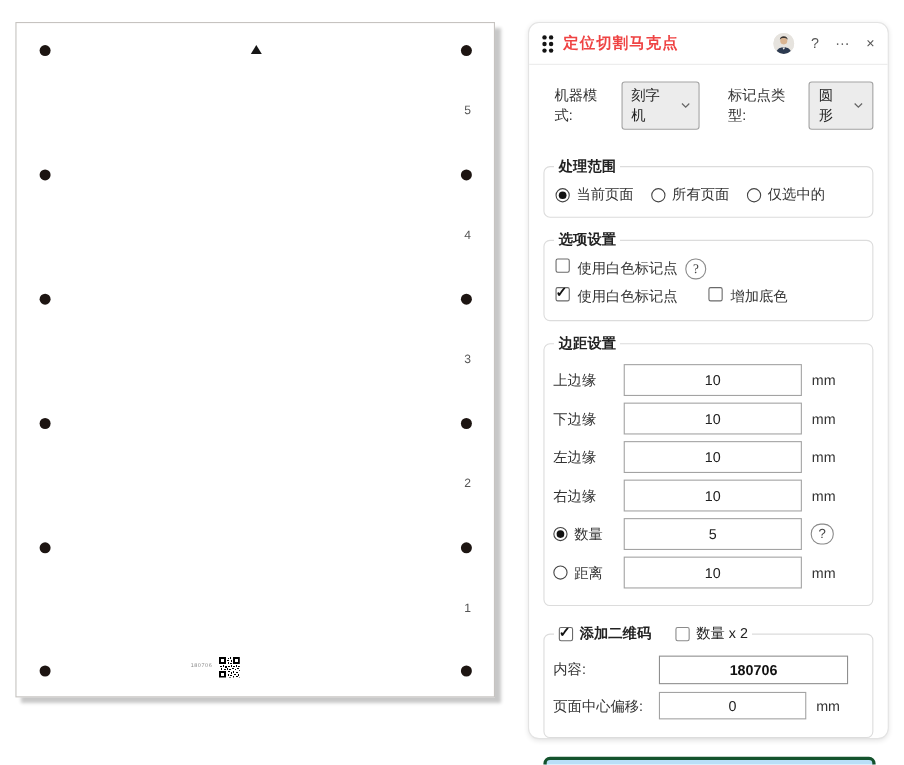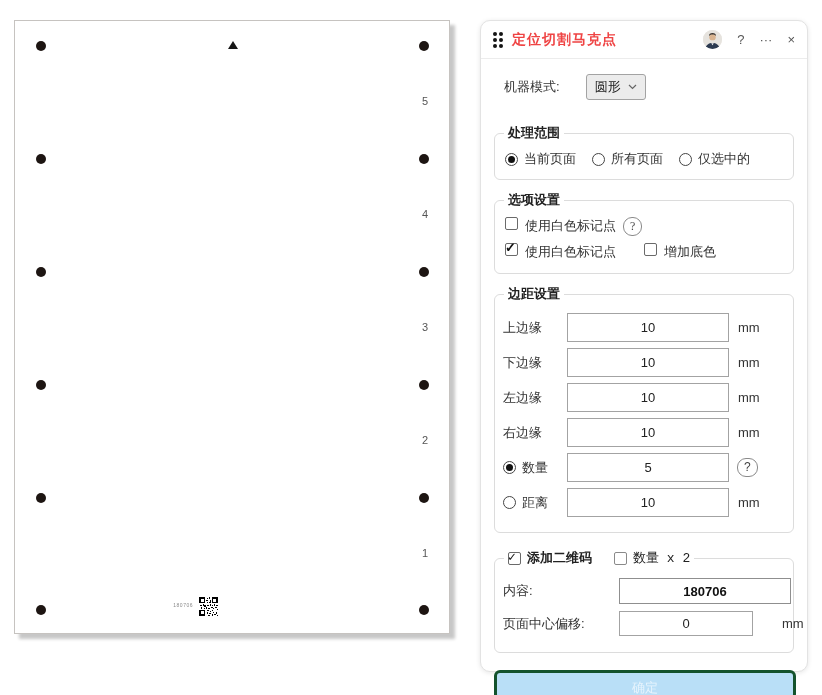--- a/index.html
+++ b/index.html
@@ -64,21 +64,21 @@
     padding:3px 8px; font-size:13px; color:#222; cursor:default;
   }
   .chev { display:inline-block; width:9px; height:6px; }
   .spacer12 { width:12px; }
 
   fieldset {
     border:1px solid #dcdcdc; border-radius:6px;
     margin:0 0 11px 0; padding:4px 10px 9px 6px; min-inline-size:0;
   }
   legend { font-size:13px; font-weight:700; color:#222; padding:0 4px; margin-left:3px; }
-  legend .lg-row { display:flex; align-items:center; gap:6px;font-family:Liberation Mono, monospace; }
+  legend .lg-row { display:flex; align-items:center; gap:6px; }
 
   .radio {
     width:13px; height:13px; border:1.5px solid #444; border-radius:50%;
     display:inline-block; position:relative; background:#fff; flex:0 0 auto;
   }
   .radio.on::after { content:""; position:absolute; inset:2px; background:#111; border-radius:50%; }
   .checkbox {
     width:13px; height:13px; border:1.5px solid #6a6a6a; border-radius:2px;
     display:inline-block; position:relative; background:#fff; flex:0 0 auto;
   }
@@ -100,21 +100,21 @@
   }
 
   .mrow { display:flex; align-items:center; margin:6px 0; font-size:13px; }
   .mlabel { width:66px; display:flex; align-items:center; gap:6px; padding-left:2px; flex:0 0 auto; }
   .minput {
     width:162px; height:29px; border:1px solid #a3a3a3; background:#fff;
     text-align:center; font-size:13px; color:#222; font-family:"Liberation Sans",sans-serif;
   }
   .unit { margin-left:9px; font-size:13px; color:#333;text-align:center; }
 
-  .qrow { display:flex; align-items:center; margin:7px 0; font-size:13px;gap:20px; }
+  .qrow { display:flex; align-items:center; margin:7px 0; font-size:13px; }
   .qlabel { width:98px; flex:0 0 auto; padding-left:2px; }
   .qinput-content {
     width:172px; height:26px; border:1px solid #8f8f8f; background:#fff;
     text-align:center; font-size:13px; font-weight:700; color:#111;
     font-family:"Liberation Sans",sans-serif;
   }
   .qinput-offset {
     width:134px; height:25px; border:1px solid #a3a3a3; background:#fff;
     text-align:center; font-size:13px; color:#222; font-family:"Liberation Sans",sans-serif;
   }
@@ -228,21 +228,28 @@
       <span class="tb-btn">?</span>
       <span class="tb-btn">···</span>
       <span class="tb-btn">×</span>
     </span>
   </div>
 
   <div class="content">
 
     <div class="mode-row">
       <span>机器模式:</span>
+      <span class="dropdown">
+        <span>刻字机</span>
+        <svg class="chev" viewBox="0 0 9 6">
+            <path d="M1 1l3.5 3.5L8 1" stroke="#666" stroke-width="1.2" fill="none"></path>
+          </svg>
+      </span>
       <span class="spacer12"></span>
+      <span>标记点类型:</span>
       <span class="dropdown">
         <span>圆形</span>
         <svg class="chev" viewBox="0 0 9 6">
             <path d="M1 1l3.5 3.5L8 1" stroke="#666" stroke-width="1.2" fill="none"></path>
           </svg>
       </span>
     </div>
 
     <fieldset>
       <legend>处理范围</legend>

